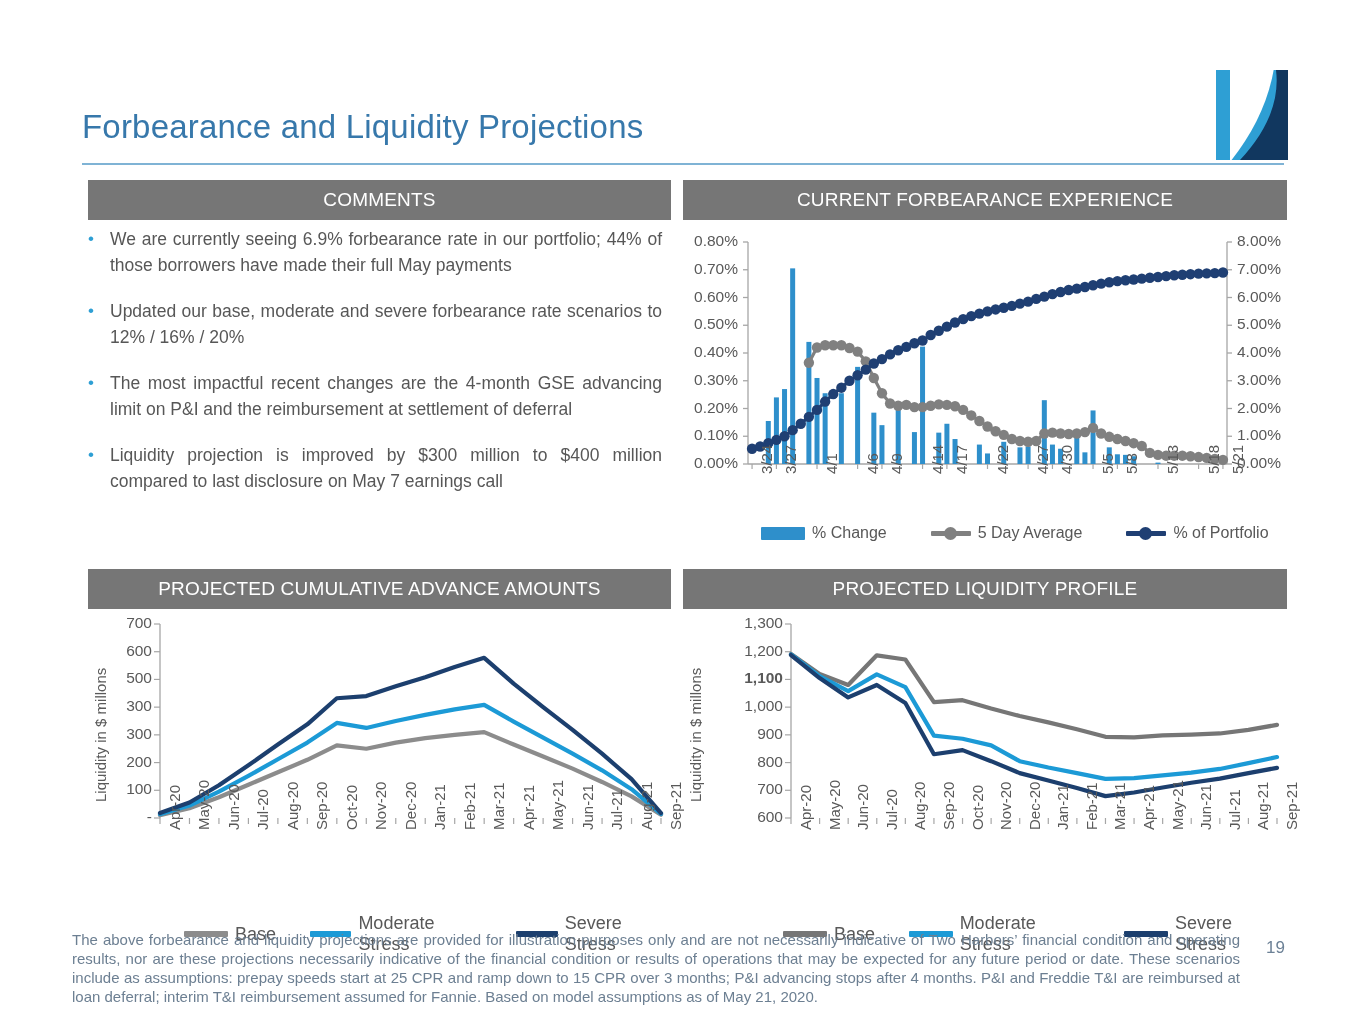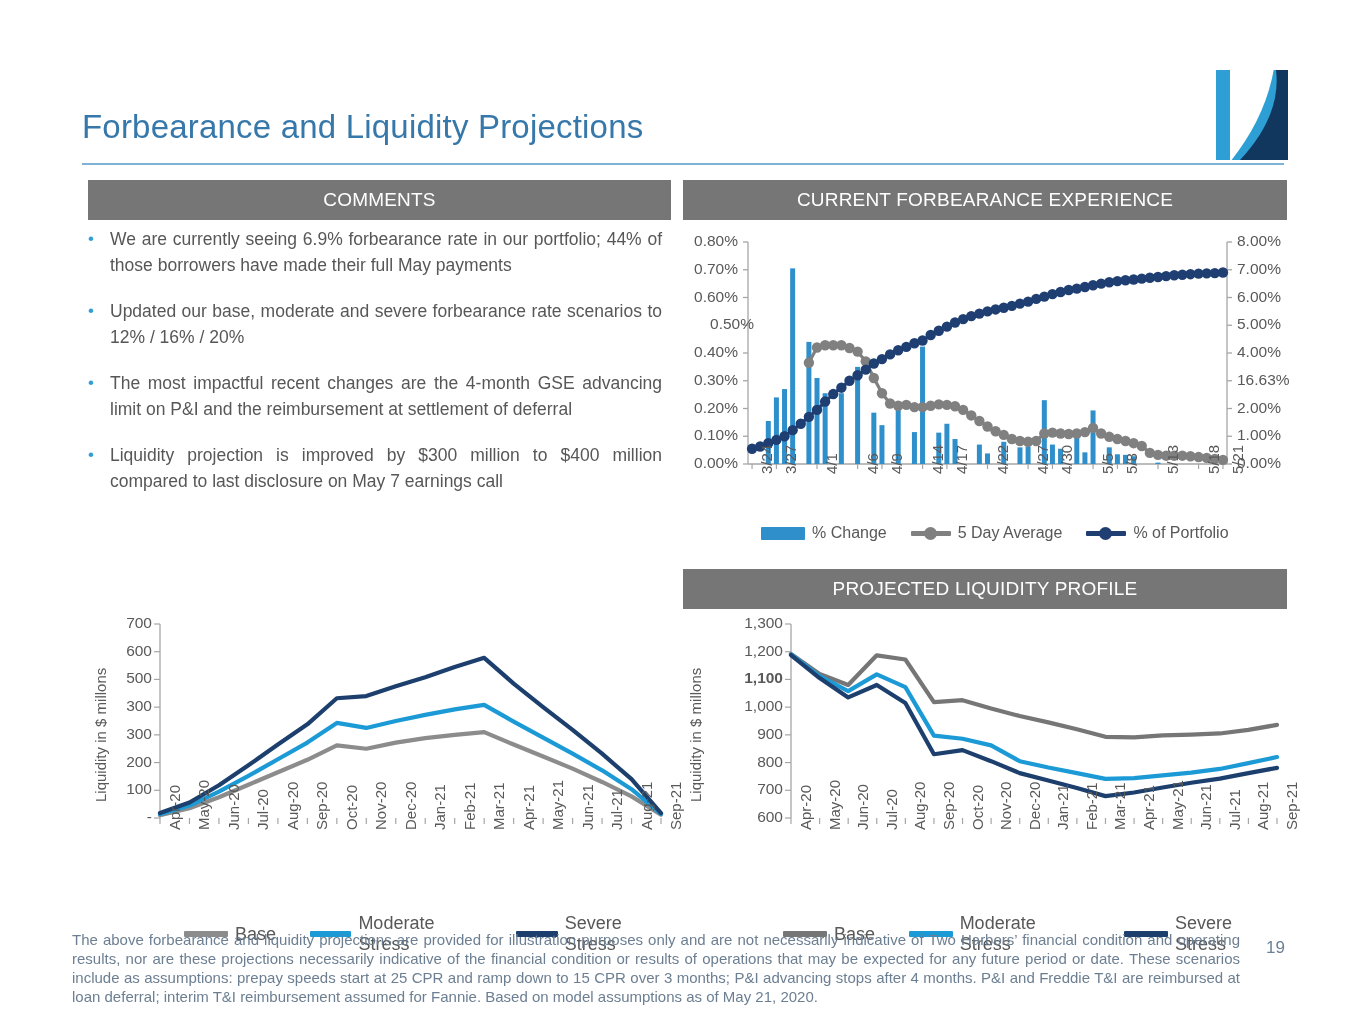--- a/index.html
+++ b/index.html
@@ -63,21 +63,21 @@
     position: absolute; font-size: 15px; color: #5a5a5a;
     transform: rotate(-90deg); transform-origin: left top; white-space: nowrap;
   }
   .tickval { position: absolute; font-size: 15.5px; color: #595959; white-space: nowrap; }
   .tickval.r { text-align: right; }
   .xtick {
     position: absolute; font-size: 15px; color: #595959;
     transform: rotate(-90deg); transform-origin: left top;
     white-space: nowrap; text-align: right;
   }
-  .legend { position: absolute; display: flex; align-items: center; gap: 24px; }
+  .legend { position: absolute; display: flex; align-items: center; gap: 44px; }
   .legend-item { display: flex; align-items: center; gap: 7px; }
   .legend-sw { width: 40px; height: 5px; border-radius: 1px; }
   .legend-sw.with-dot { position: relative; }
   .legend-sw.with-dot::after {
     content: ""; position: absolute; left: 13px; top: -4px;
     width: 13px; height: 13px; border-radius: 50%; background: inherit;
   }
   .legend-tx { font-size: 16px; color: #585858; }
   .legend-tx.sm { font-size: 18px; }
 
@@ -97,20 +97,21 @@
 
   <div class="slide-title">Forbearance and Liquidity Projections</div>
   <div class="title-rule"></div>
   <div class="logo">
     <div class="swoop"></div>
     <div class="cut"></div>
   </div>
 
   <div class="panel-head" id="head-forbear">CURRENT FORBEARANCE EXPERIENCE</div>
   <div class="panel-head" id="head-comments">COMMENTS</div>
+  <div class="panel-head" id="head-advance">PROJECTED CUMULATIVE ADVANCE AMOUNTS</div>
   <div class="panel-head" id="head-liquidity">PROJECTED LIQUIDITY PROFILE</div>
 
   <div id="comments">
       <div class="bullet-row">
         <div class="bullet-dot">•</div>
         <div class="bullet-txt">We are currently seeing 6.9% forbearance rate in our portfolio; 44% of those borrowers have made their full May payments</div>
       </div>
       <div class="bullet-row">
         <div class="bullet-dot">•</div>
         <div class="bullet-txt">Updated our base, moderate and severe forbearance rate scenarios to 12% / 16% / 20%</div>
@@ -306,32 +307,32 @@
         <circle cx="499.3474576271187" cy="42.745000000000005" r="5.2" fill="#1f3f73"></circle>
         <circle cx="507.46610169491527" cy="42.19" r="5.2" fill="#1f3f73"></circle>
         <circle cx="515.5847457627119" cy="41.63500000000002" r="5.2" fill="#1f3f73"></circle>
         <circle cx="523.7033898305085" cy="41.357500000000016" r="5.2" fill="#1f3f73"></circle>
         <circle cx="531.8220338983051" cy="41.08000000000001" r="5.2" fill="#1f3f73"></circle>
         <circle cx="539.9406779661017" cy="40.52499999999998" r="5.2" fill="#1f3f73"></circle>
       </svg>
       <div class="tickval r" style="left: 0px; width: 55px; top: 0px;">0.80%</div>
       <div class="tickval r" style="left: 0px; width: 55px; top: 27.75px;">0.70%</div>
       <div class="tickval r" style="left: 0px; width: 55px; top: 55.5px;">0.60%</div>
-      <div class="tickval r" style="left: 16px; width: 55px; top: 83.25px;">0.50%</div>
+      <div class="tickval r" style="left: 0px; width: 55px; top: 83.25px;">0.50%</div>
       <div class="tickval r" style="left: 0px; width: 55px; top: 111px;">0.40%</div>
       <div class="tickval r" style="left: 0px; width: 55px; top: 138.75px;">0.30%</div>
       <div class="tickval r" style="left: 0px; width: 55px; top: 166.5px;">0.20%</div>
       <div class="tickval r" style="left: 0px; width: 55px; top: 194.25px;">0.10%</div>
       <div class="tickval r" style="left: 0px; width: 55px; top: 222px;">0.00%</div>
       <div class="tickval" style="left: 554px; top: 0px;">8.00%</div>
       <div class="tickval" style="left: 554px; top: 27.75px;">7.00%</div>
       <div class="tickval" style="left: 554px; top: 55.5px;">6.00%</div>
       <div class="tickval" style="left: 554px; top: 83.25px;">5.00%</div>
       <div class="tickval" style="left: 554px; top: 111px;">4.00%</div>
-      <div class="tickval" style="left: 554px; top: 138.75px;">16.63%</div>
+      <div class="tickval" style="left: 554px; top: 138.75px;">3.00%</div>
       <div class="tickval" style="left: 554px; top: 166.5px;">2.00%</div>
       <div class="tickval" style="left: 554px; top: 194.25px;">1.00%</div>
       <div class="tickval" style="left: 554px; top: 222px;">0.00%</div>
       <div class="xtick" style="left: 75.0593px; top: 242px;">3/24</div>
       <div class="xtick" style="left: 99.4153px; top: 242px;">3/27</div>
       <div class="xtick" style="left: 140.008px; top: 242px;">4/1</div>
       <div class="xtick" style="left: 180.602px; top: 242px;">4/6</div>
       <div class="xtick" style="left: 204.958px; top: 242px;">4/9</div>
       <div class="xtick" style="left: 245.551px; top: 242px;">4/14</div>
       <div class="xtick" style="left: 269.907px; top: 242px;">4/17</div>

